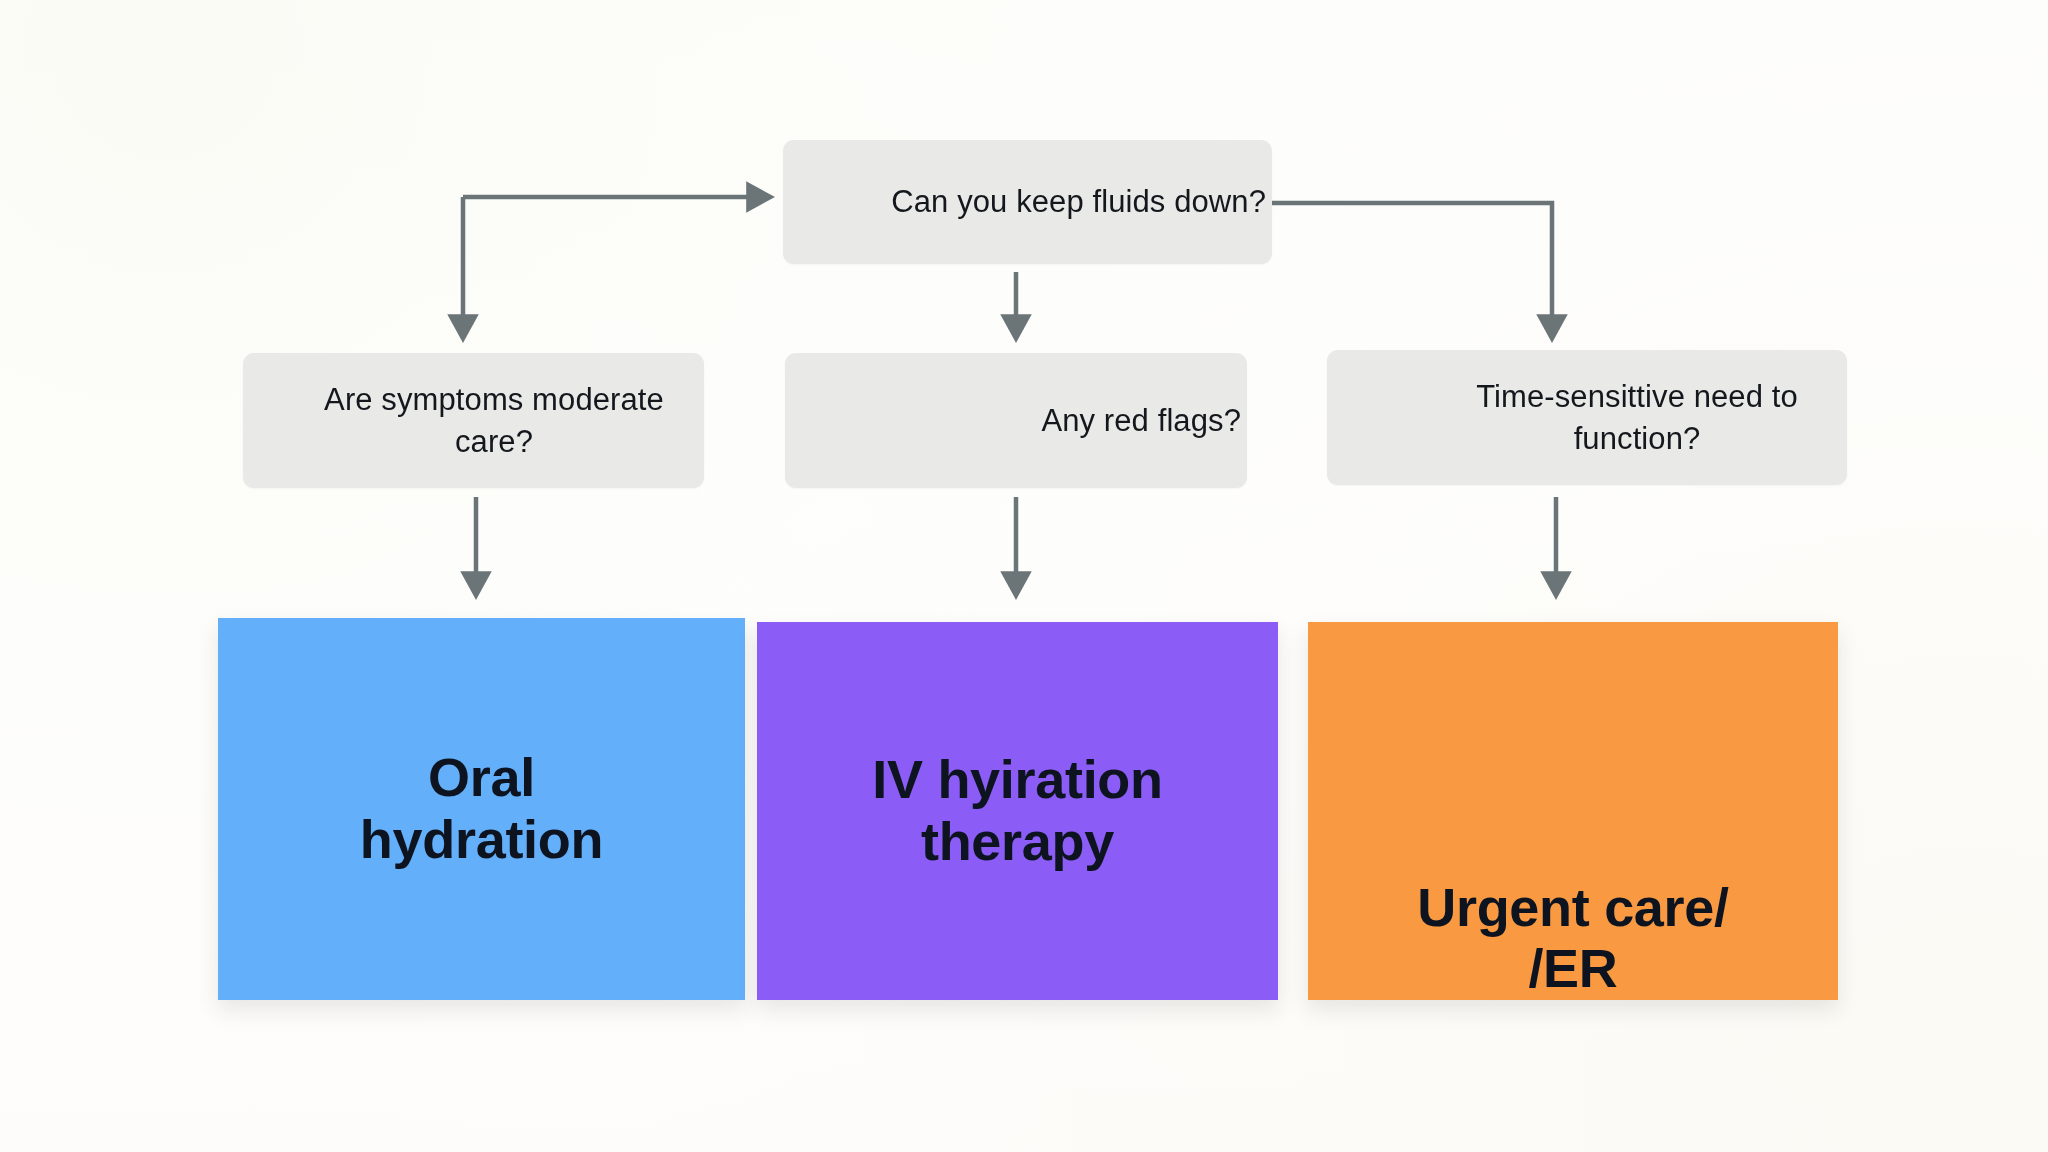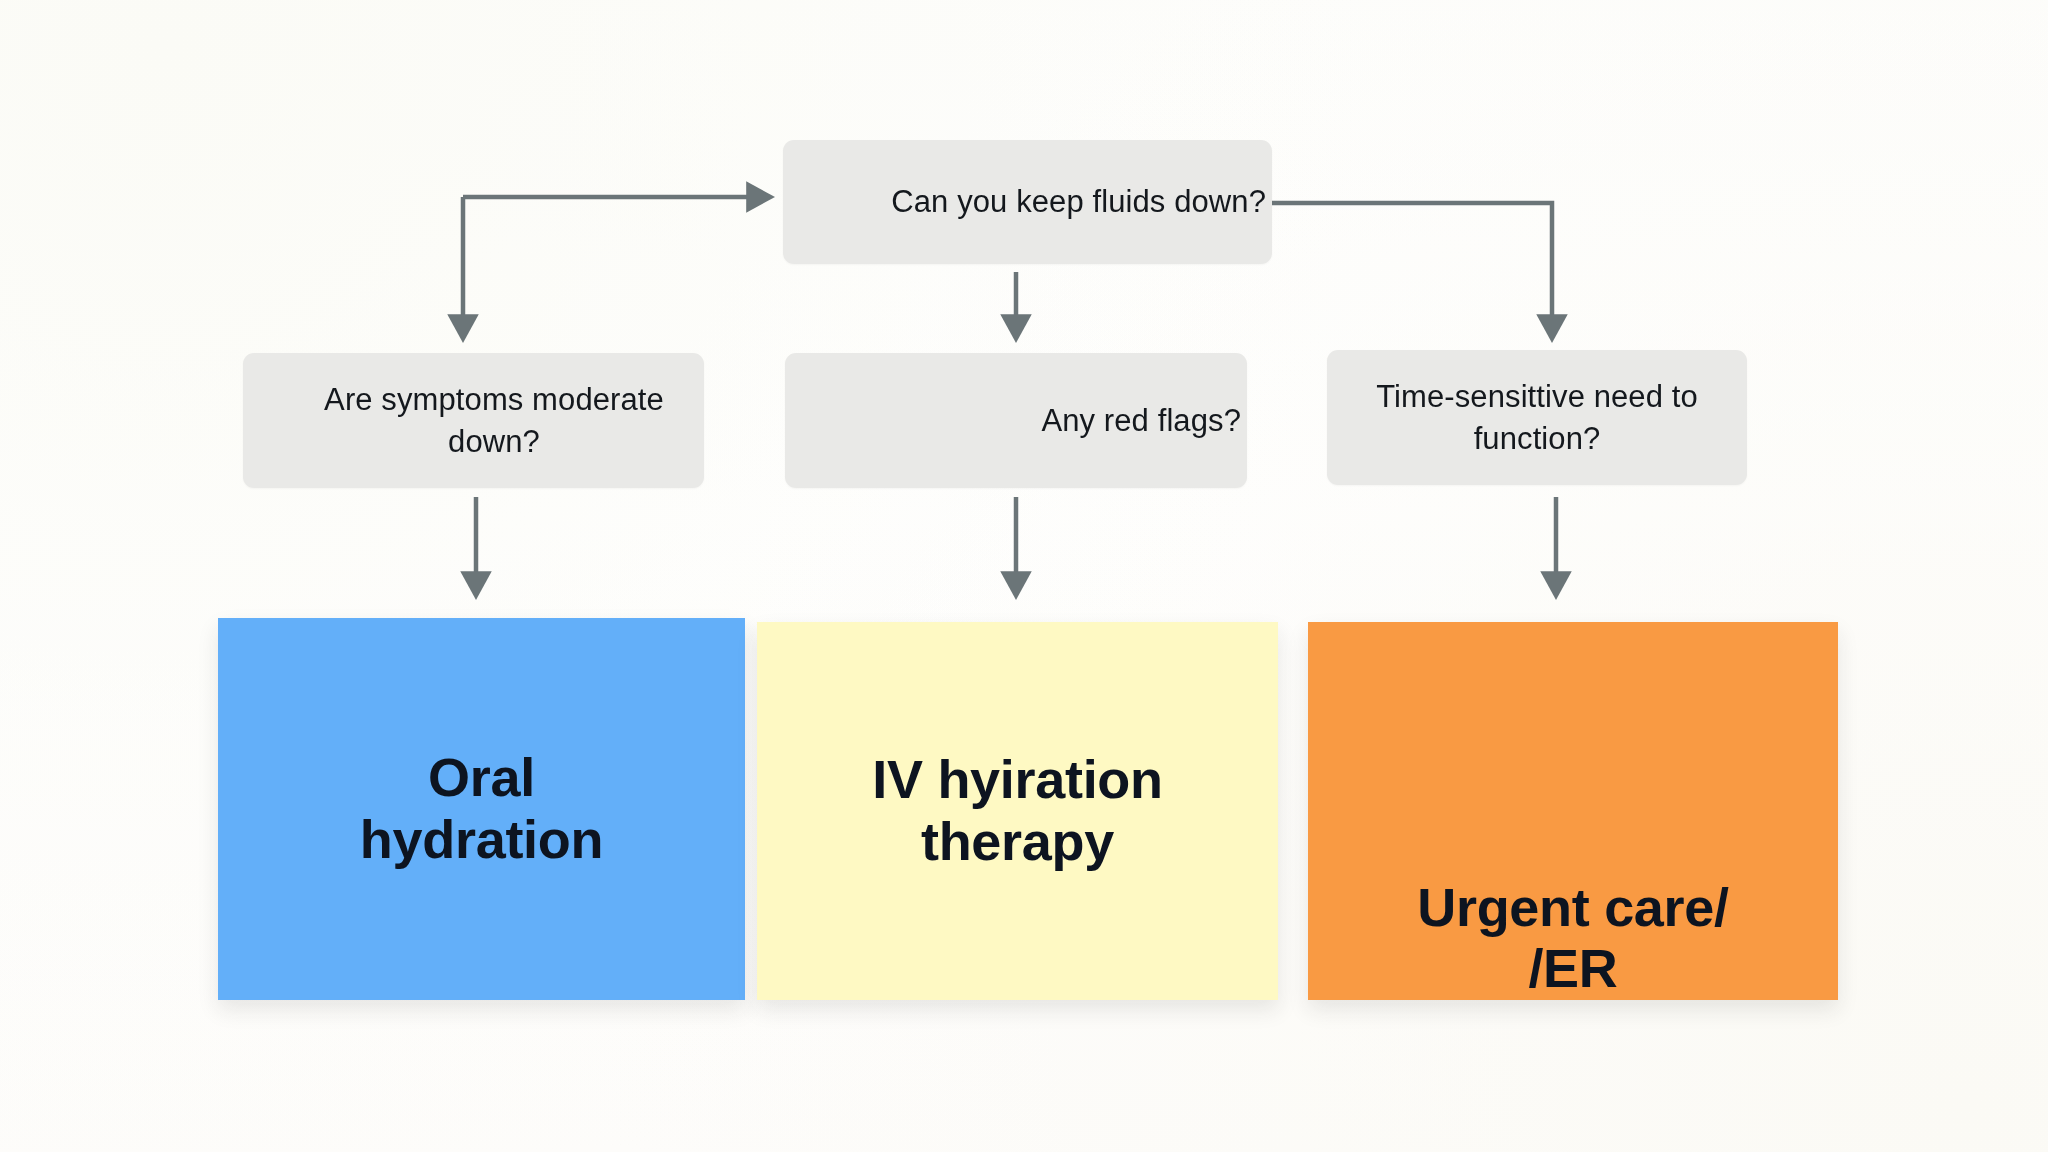--- a/index.html
+++ b/index.html
@@ -120,38 +120,38 @@
       <path d="M1556,497 L1556,582" fill="none" stroke="#6b7578" stroke-width="4.5" marker-end="url(#ah)"></path>
     </g>
   </svg>
 
   <div class="q-box" style="left:783px; top:140px; width:489px; height:124px;">
     <span class="q-text">Can you keep fluids down?</span>
   </div>
 
   <div class="q-box overflow" style="left:243px; top:353px; width:461px; height:135px;">
     <span class="q-text">Are symptoms moderate
-down?</span>
+care?</span>
   </div>
 
   <div class="q-box" style="left:785px; top:353px; width:462px; height:135px;">
     <span class="q-text">Any red flags?</span>
   </div>
 
-  <div class="q-box overflow" style="left:1327px; top:350px; width:420px; height:135px;">
+  <div class="q-box overflow" style="left:1327px; top:350px; width:520px; height:135px;">
     <span class="q-text">Time-sensittive need to
 function?</span>
   </div>
 
   <div class="result-box" style="left:218px; top:618px; width:527px; height:382px; background:#63aff9;">
     <span class="r-text">Oral
 hydration</span>
   </div>
 
-  <div class="result-box" style="left:757px; top:622px; width:521px; height:378px; background:#fef9c3;">
+  <div class="result-box" style="left:757px; top:622px; width:521px; height:378px; background:#8b5cf6;">
     <span class="r-text">IV hyiration
 therapy</span>
   </div>
 
   <div class="result-box" style="left:1308px; top:622px; width:530px; height:378px; background:#f99a43;align-items:flex-end;">
     <span class="r-text">Urgent care/
 /ER</span>
   </div>
 </div>
 

